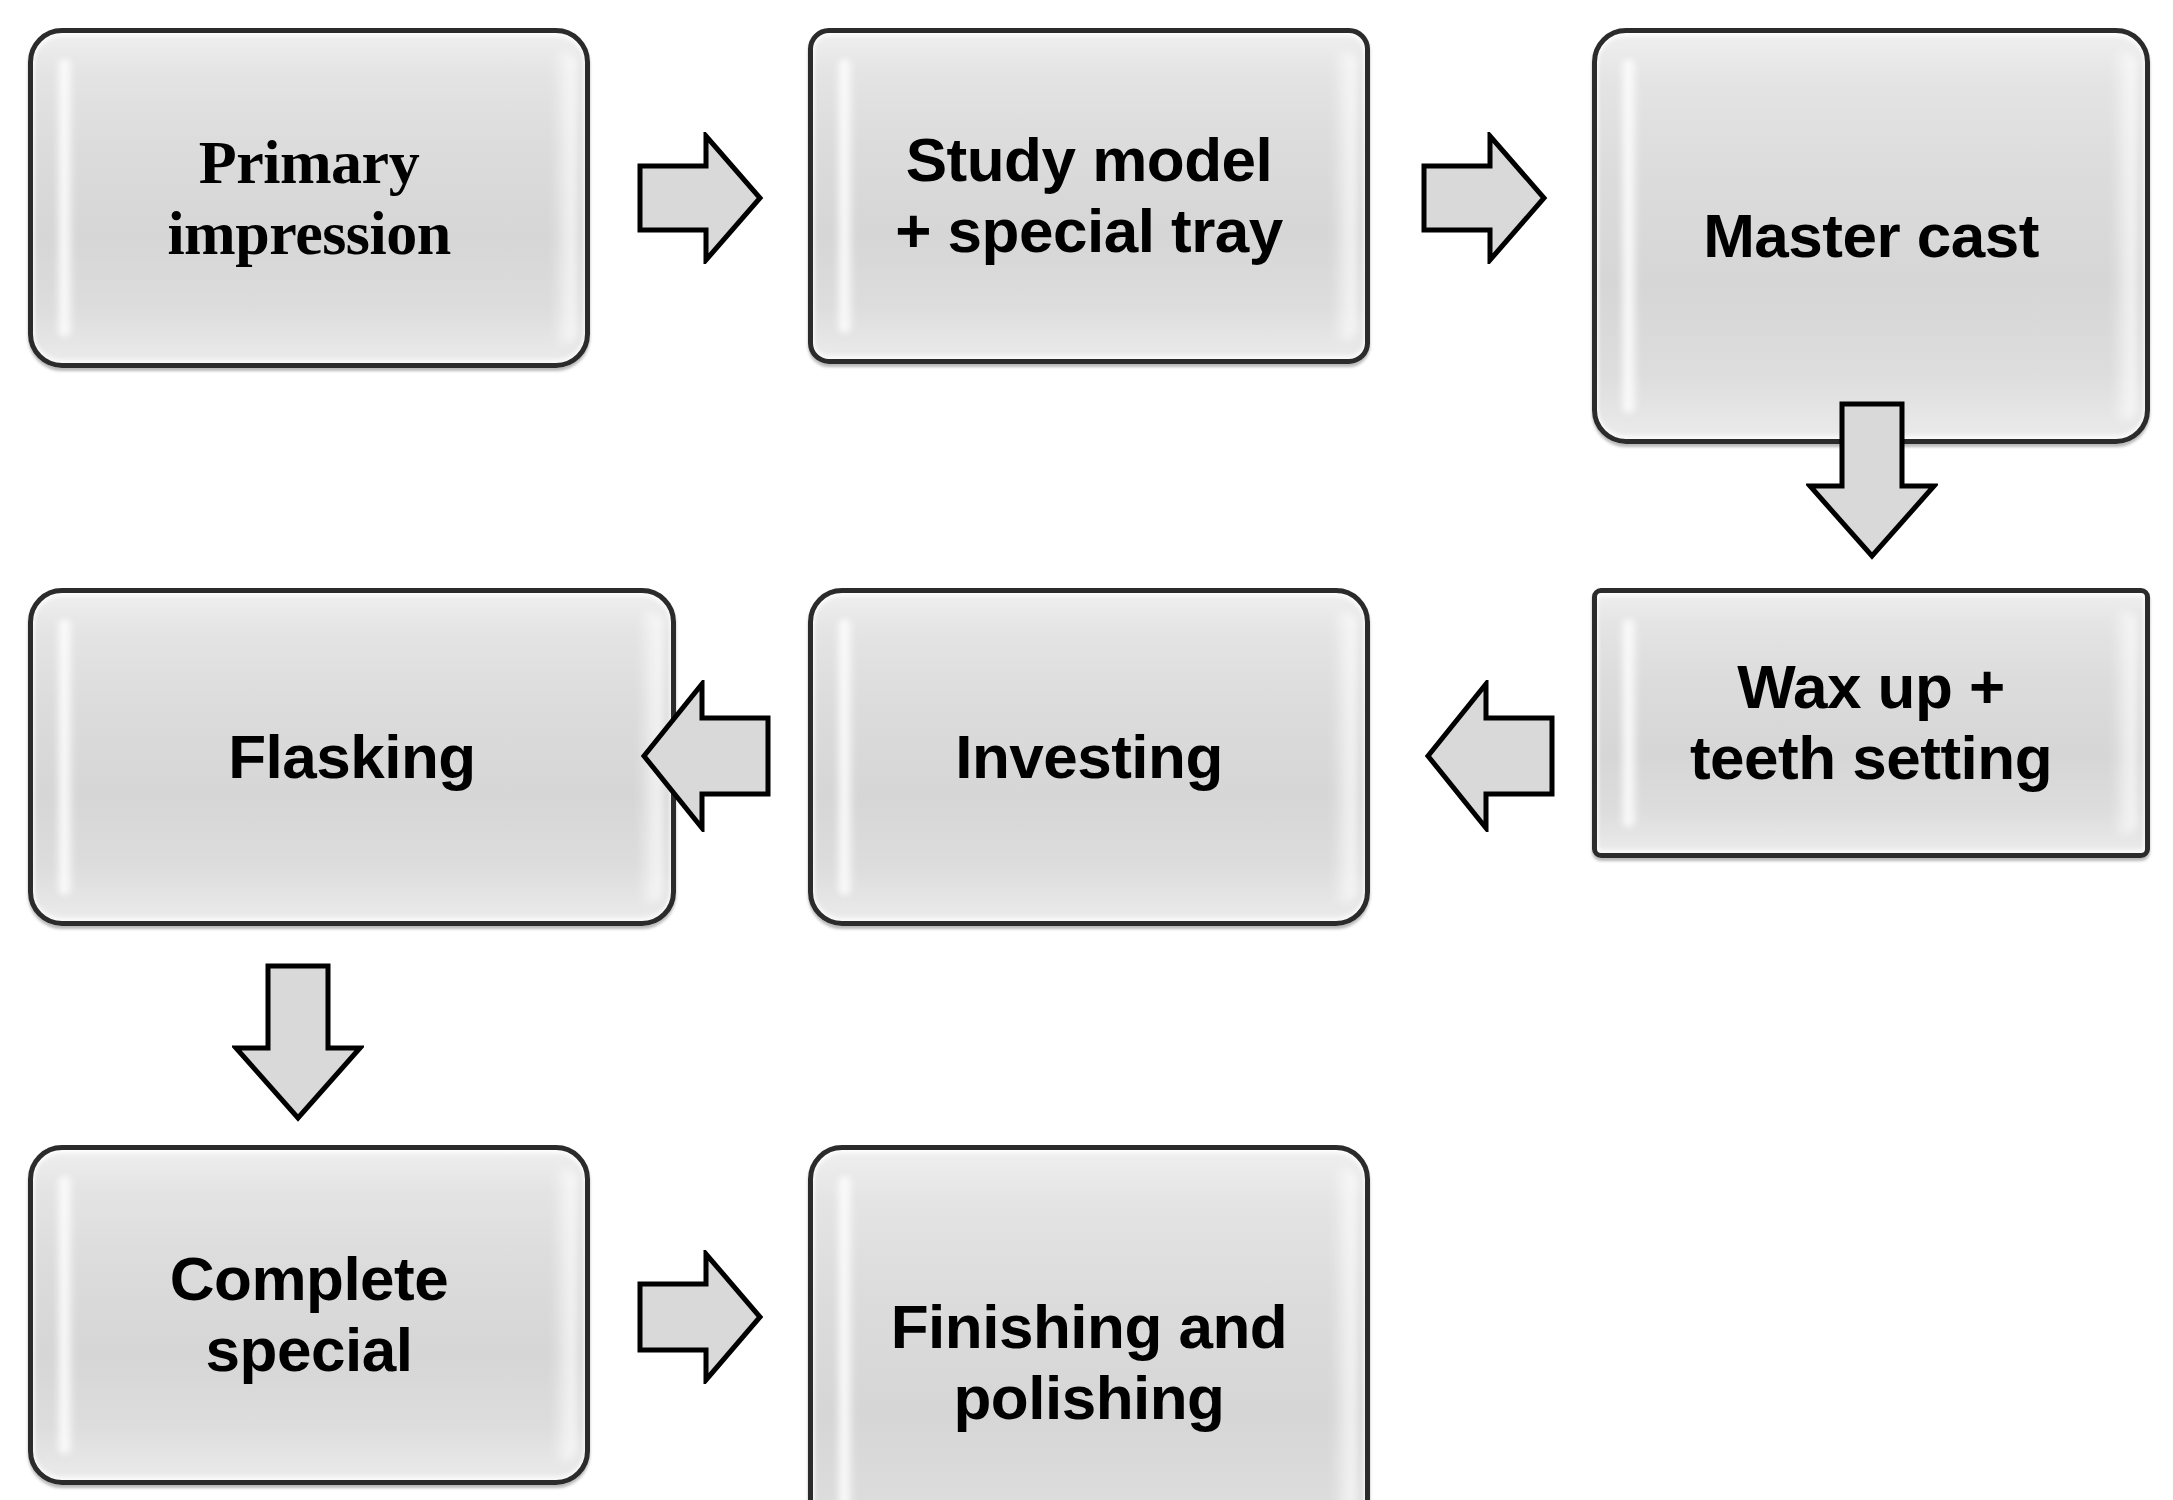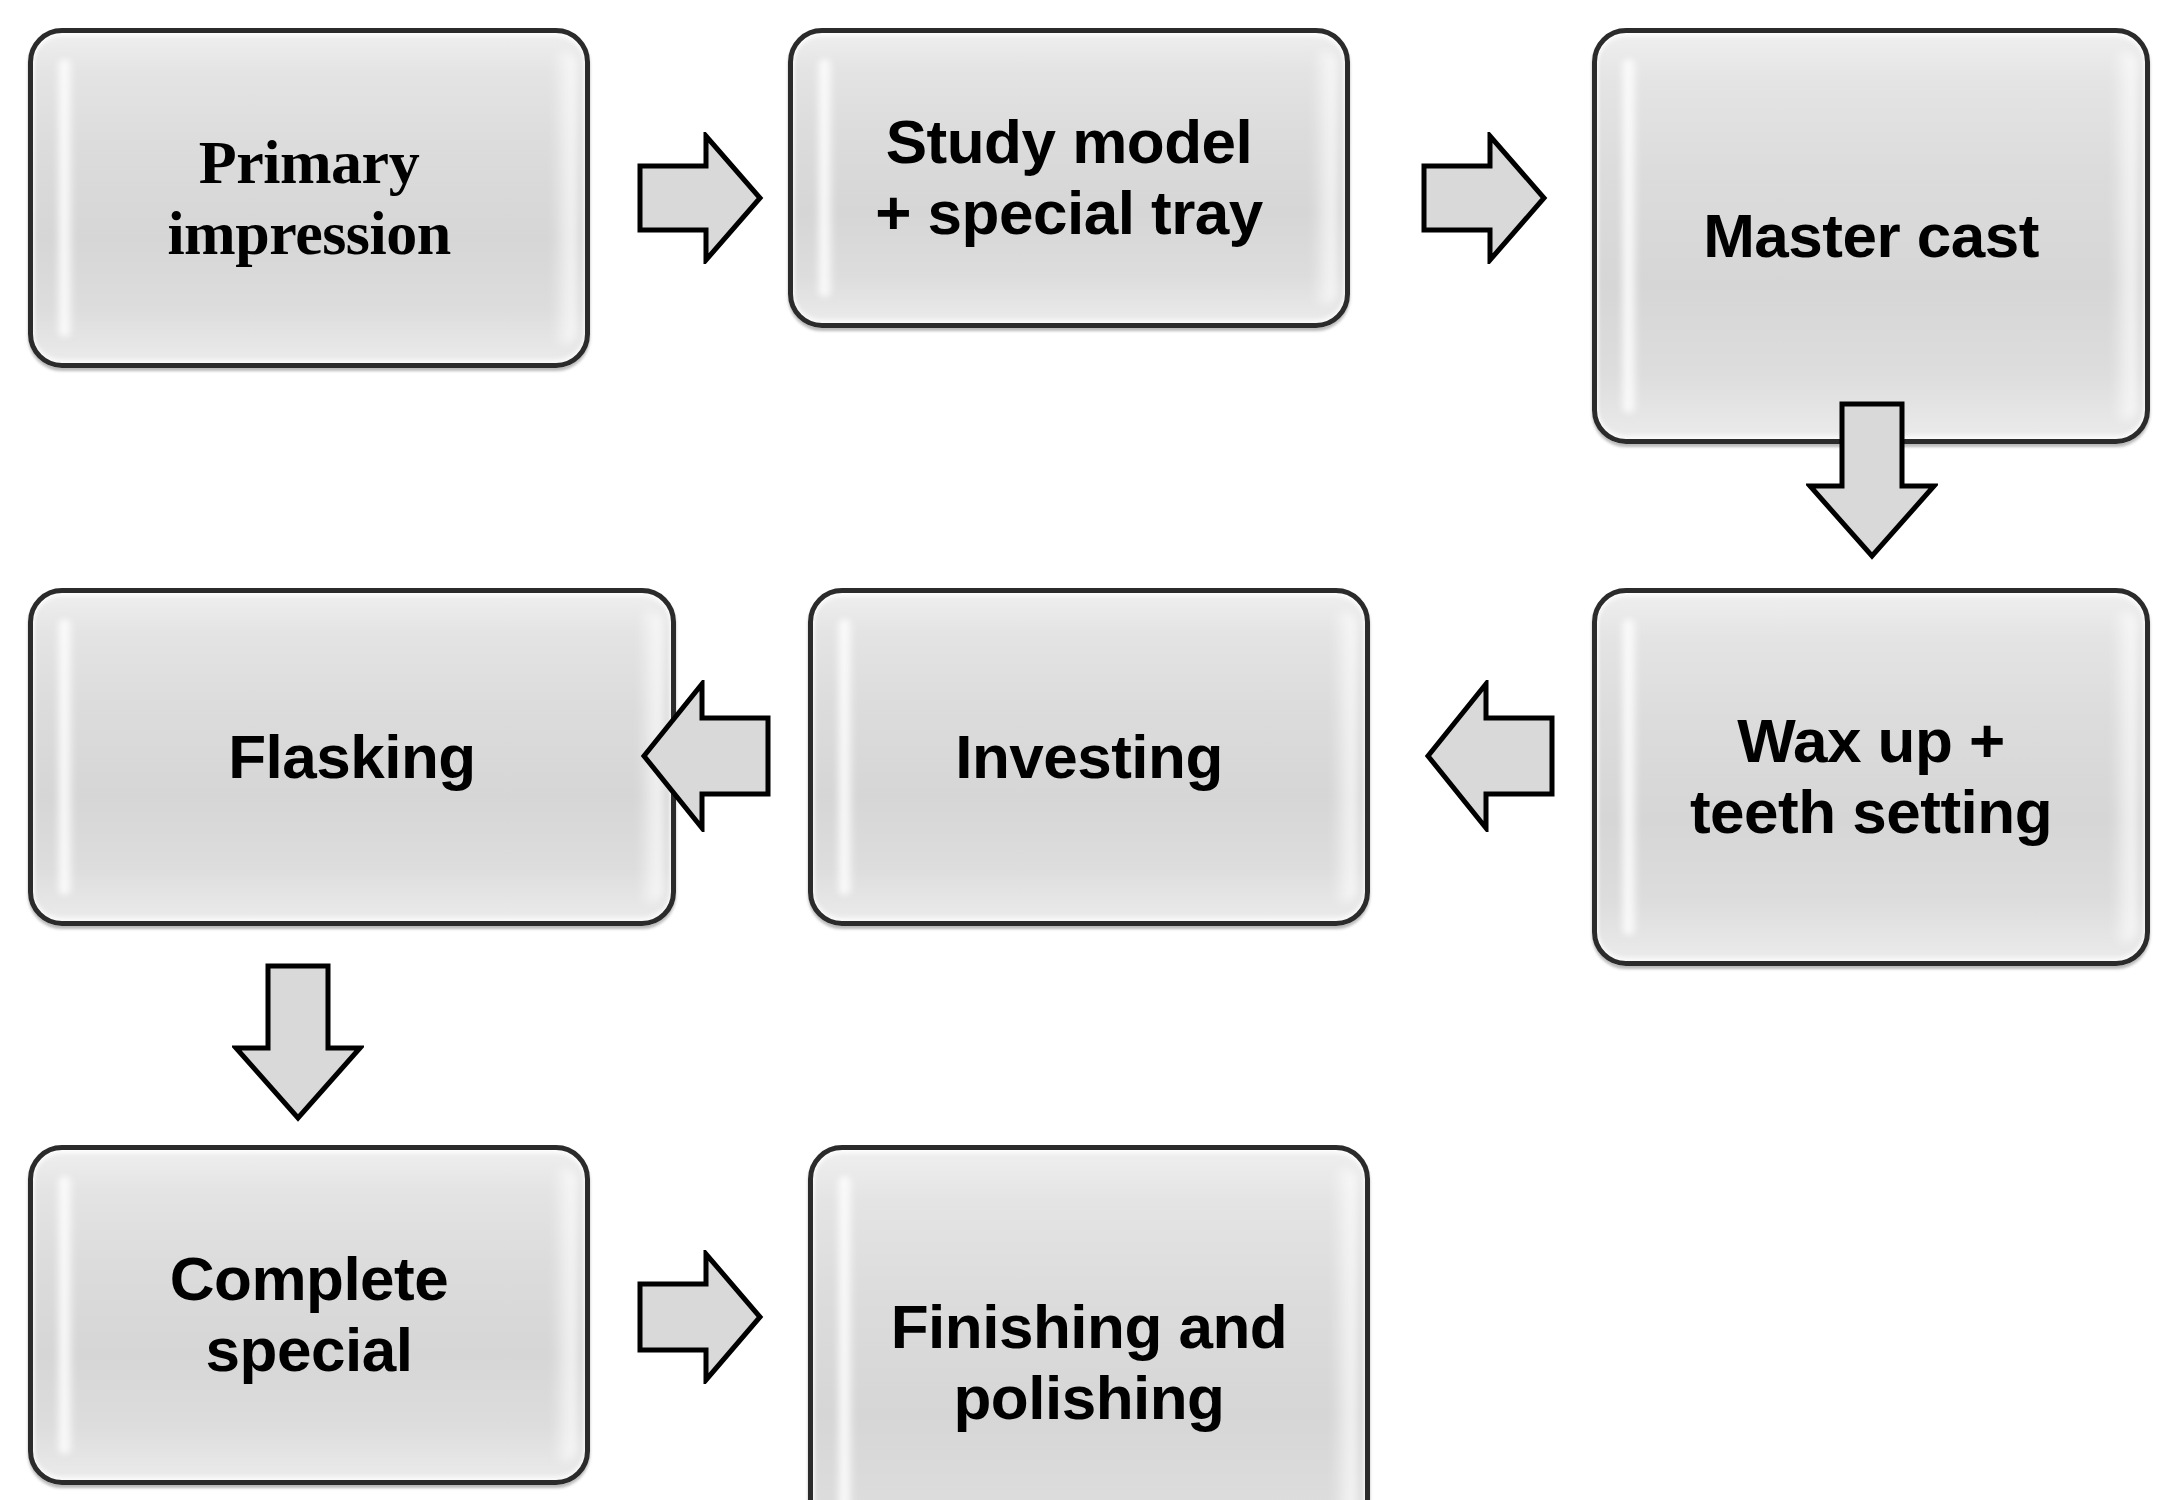--- a/index.html
+++ b/index.html
@@ -111,21 +111,21 @@
     <div class="node-label">Primary
 impression</div>
   </div>
 
   <div class="arrow" style="left:636px; top:132px; width:128px; height:132px;">
     <svg viewBox="0 0 128 132" preserveAspectRatio="none">
       <polygon class="arrow-shape" points="4,34 70,34 70,4 124,66 70,128 70,98 4,98"></polygon>
     </svg>
   </div>
 
-  <div class="node" style="left:788px; top:28px; width:562px; height:300px;">
+  <div class="node" style="left:808px; top:28px; width:562px; height:336px;border-radius:21px;">
     <div class="node-label">Study model
 + special tray</div>
   </div>
 
   <div class="arrow" style="left:1420px; top:132px; width:128px; height:132px;">
     <svg viewBox="0 0 128 132" preserveAspectRatio="none">
       <polygon class="arrow-shape" points="4,34 70,34 70,4 124,66 70,128 70,98 4,98"></polygon>
     </svg>
   </div>
 
@@ -152,21 +152,21 @@
   <div class="node" style="left:808px; top:588px; width:562px; height:338px;">
     <div class="node-label">Investing</div>
   </div>
 
   <div class="arrow" style="left:1424px; top:680px; width:132px; height:152px;">
     <svg viewBox="0 0 132 152" preserveAspectRatio="none">
       <polygon class="arrow-shape" points="128,38 62,38 62,4 4,76 62,148 62,114 128,114"></polygon>
     </svg>
   </div>
 
-  <div class="node" style="left:1592px; top:588px; width:558px; height:378px;">
+  <div class="node" style="left:1592px; top:588px; width:558px; height:270px;border-radius:9px;">
     <div class="node-label">Wax up +
 teeth setting</div>
   </div>
 
   <div class="arrow" style="left:232px; top:962px; width:132px; height:160px;">
     <svg viewBox="0 0 132 160" preserveAspectRatio="none">
       <polygon class="arrow-shape" points="36,4 96,4 96,86 128,86 66,156 4,86 36,86"></polygon>
     </svg>
   </div>
 

